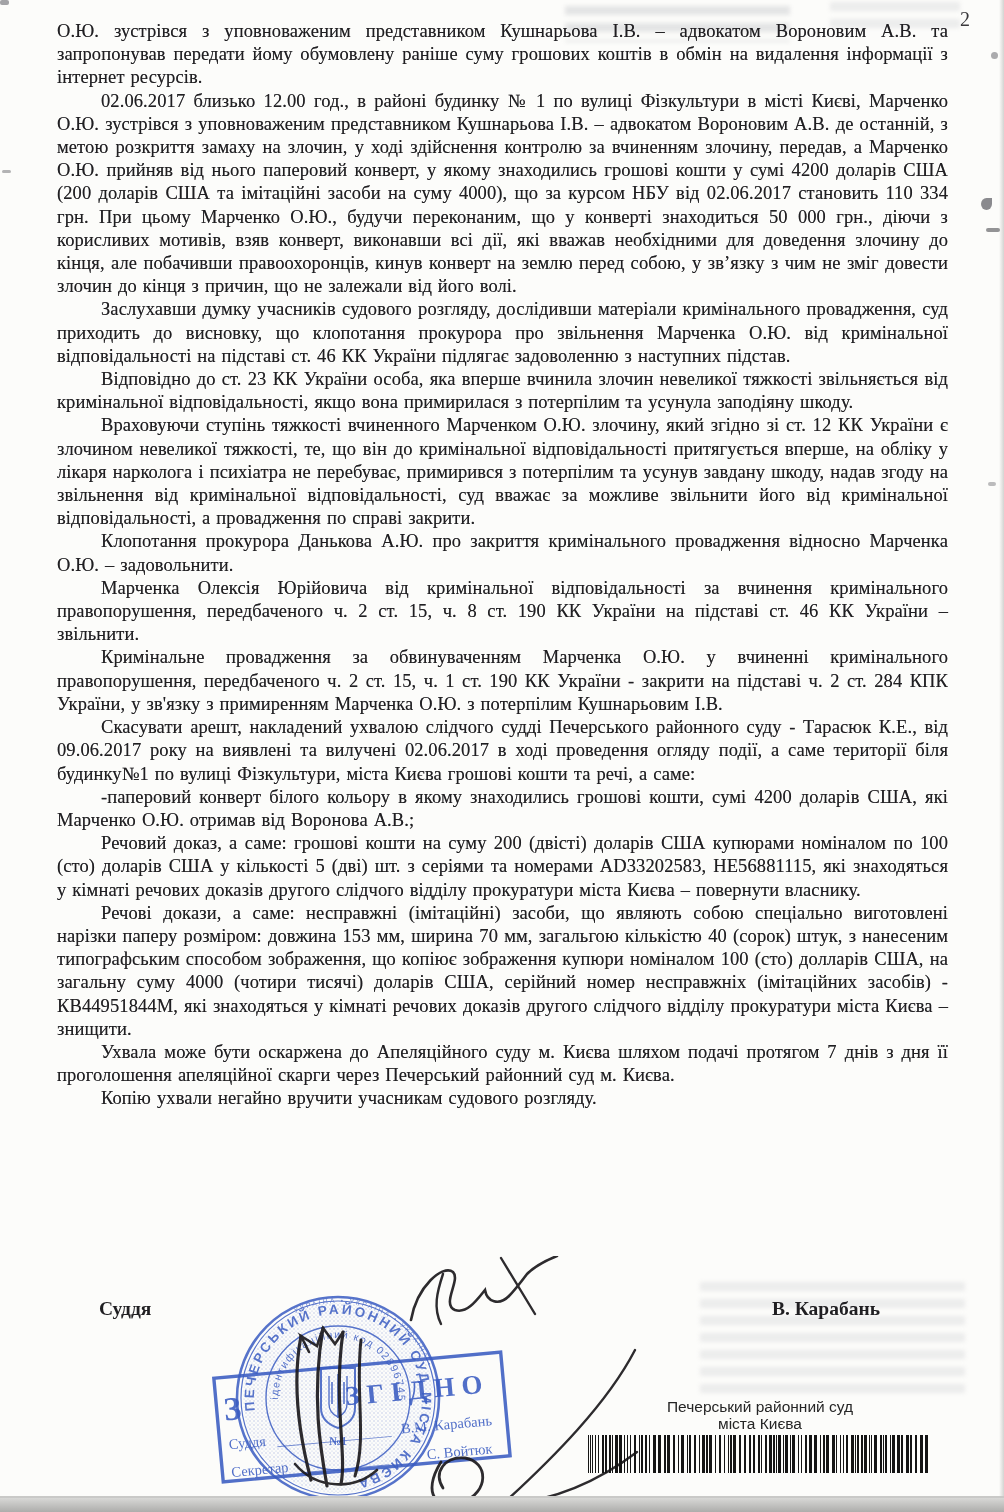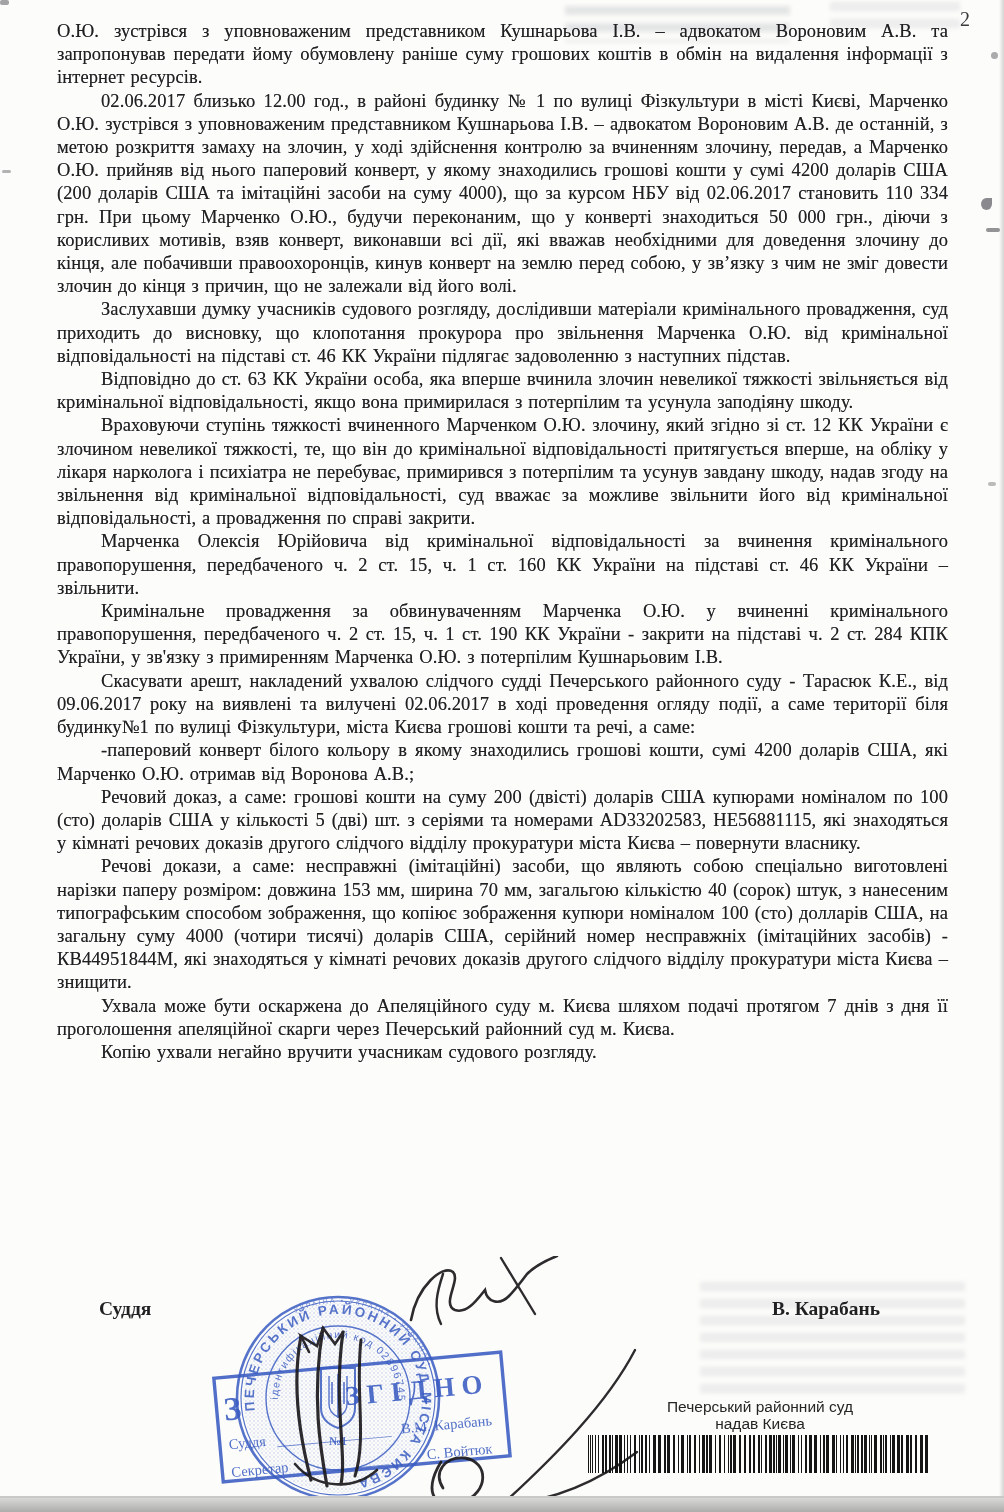--- a/index.html
+++ b/index.html
@@ -78,23 +78,24 @@
   <div class="mark" style="right:12px;top:198px;width:11px;height:12px;opacity:.7;border-radius:50% 0 50% 50%;"></div>
   <div class="mark" style="right:4px;top:228px;width:14px;height:4px;opacity:.65;"></div>
   <div class="mark" style="right:8px;top:482px;width:8px;height:4px;opacity:.4;"></div>
 
   <div class="page-number">2</div>
 
   <div class="content" id="paragraphs">
       <p class="no-indent">О.Ю. зустрівся з уповноваженим представником Кушнарьова І.В. – адвокатом Вороновим А.В. та запропонував передати йому обумовлену раніше суму грошових коштів в обмін на видалення інформації з інтернет ресурсів.</p>
       <p class="">02.06.2017 близько 12.00 год., в районі будинку № 1 по вулиці Фізкультури в місті Києві, Марченко О.Ю. зустрівся з уповноваженим представником Кушнарьова І.В. – адвокатом Вороновим А.В. де останній, з метою розкриття замаху на злочин, у ході здійснення контролю за вчиненням злочину, передав, а Марченко О.Ю. прийняв від нього паперовий конверт, у якому знаходились грошові кошти у сумі 4200 доларів США (200 доларів США та імітаційні засоби на суму 4000), що за курсом НБУ від 02.06.2017 становить 110 334 грн. При цьому Марченко О.Ю., будучи переконаним, що у конверті знаходиться 50 000 грн., діючи з корисливих мотивів, взяв конверт, виконавши всі дії, які вважав необхідними для доведення злочину до кінця, але побачивши правоохоронців, кинув конверт на землю перед собою, у зв’язку з чим не зміг довести злочин до кінця з причин, що не залежали від його волі.</p>
       <p class="">Заслухавши думку учасників судового розгляду, дослідивши матеріали кримінального провадження, суд приходить до висновку, що клопотання прокурора про звільнення Марченка О.Ю. від кримінальної відповідальності на підставі ст. 46 КК України підлягає задоволенню з наступних підстав.</p>
-      <p class="">Відповідно до ст. 63 КК України особа, яка вперше вчинила злочин невеликої тяжкості звільняється від кримінальної відповідальності, якщо вона примирилася з потерпілим та усунула заподіяну шкоду.</p>
+      <p class="">Відповідно до ст. 23 КК України особа, яка вперше вчинила злочин невеликої тяжкості звільняється від кримінальної відповідальності, якщо вона примирилася з потерпілим та усунула заподіяну шкоду.</p>
       <p class="">Враховуючи ступінь тяжкості вчиненного Марченком О.Ю. злочину, який згідно зі ст. 12 КК України є злочином невеликої тяжкості, те, що він до кримінальної відповідальності притягується вперше, на обліку у лікаря нарколога і психіатра не перебуває, примирився з потерпілим та усунув завдану шкоду, надав згоду на звільнення від кримінальної відповідальності, суд вважає за можливе звільнити його від кримінальної відповідальності, а провадження по справі закрити.</p>
-      <p class="">Марченка Олексія Юрійовича від кримінальної відповідальності за вчинення кримінального правопорушення, передбаченого ч. 2 ст. 15, ч. 1 ст. 160 КК України на підставі ст. 46 КК України – звільнити.</p>
+      <p class="">Клопотання прокурора Данькова А.Ю. про закриття кримінального провадження відносно Марченка О.Ю. – задовольнити.</p>
+      <p class="">Марченка Олексія Юрійовича від кримінальної відповідальності за вчинення кримінального правопорушення, передбаченого ч. 2 ст. 15, ч. 8 ст. 190 КК України на підставі ст. 46 КК України – звільнити.</p>
       <p class="">Кримінальне провадження за обвинуваченням Марченка О.Ю. у вчиненні кримінального правопорушення, передбаченого ч. 2 ст. 15, ч. 1 ст. 190 КК України - закрити на підставі ч. 2 ст. 284 КПК України, у зв'язку з примиренням Марченка О.Ю. з потерпілим Кушнарьовим І.В.</p>
       <p class="">Скасувати арешт, накладений ухвалою слідчого судді Печерського районного суду - Тарасюк К.Е., від 09.06.2017 року на виявлені та вилучені 02.06.2017 в ході проведення огляду події, а саме території біля будинку№1 по вулиці Фізкультури, міста Києва грошові кошти та речі, а саме:</p>
       <p class="">-паперовий конверт білого кольору в якому знаходились грошові кошти, сумі 4200 доларів США, які Марченко О.Ю. отримав від Воронова А.В.;</p>
       <p class="">Речовий доказ, а саме: грошові кошти на суму 200 (двісті) доларів США купюрами номіналом по 100 (сто) доларів США у кількості 5 (дві) шт. з серіями та номерами AD33202583, НЕ56881115, які знаходяться у кімнаті речових доказів другого слідчого відділу прокуратури міста Києва – повернути власнику.</p>
       <p class="">Речові докази, а саме: несправжні (імітаційні) засоби, що являють собою спеціально виготовлені нарізки паперу розміром: довжина 153 мм, ширина 70 мм, загальгою кількістю 40 (сорок) штук, з нанесеним типографським способом зображення, що копіює зображення купюри номіналом 100 (сто) долларів США, на загальну суму 4000 (чотири тисячі) доларів США, серійний номер несправжніх (імітаційних засобів) - КВ44951844М, які знаходяться у кімнаті речових доказів другого слідчого відділу прокуратури міста Києва – знищити.</p>
       <p class="">Ухвала може бути оскаржена до Апеляційного суду м. Києва шляхом подачі протягом 7 днів з дня її проголошення апеляційної скарги через Печерський районний суд м. Києва.</p>
       <p class="">Копію ухвали негайно вручити учасникам судового розгляду.</p>
     </div>
 
   <div class="sig-row">
@@ -166,21 +167,21 @@
 
         <path stroke-width="2.8" d="M236,206 C216,238 232,256 258,246 C284,236 284,206 260,202 C240,200 228,216 238,232"></path>
         <path stroke-width="2.4" d="M248,248 C320,256 382,234 432,196"></path>
         <path stroke-width="2.4" d="M300,246 C348,202 402,148 430,94"></path>
       </g>
     </svg>
   </div>
 
   <div class="barcode-block">
     <div class="barcode-title">Печерський районний суд</div>
-    <div class="barcode-title">надав Києва</div>
+    <div class="barcode-title">міста Києва</div>
     <div class="bars">
         <div class="bar" style="width: 1px;"></div>
         <div class="gap" style="width: 1px;"></div>
         <div class="bar" style="width: 1px;"></div>
         <div class="gap" style="width: 1px;"></div>
         <div class="bar" style="width: 1px;"></div>
         <div class="gap" style="width: 2px;"></div>
         <div class="bar" style="width: 1px;"></div>
         <div class="gap" style="width: 2px;"></div>
         <div class="bar" style="width: 1px;"></div>

